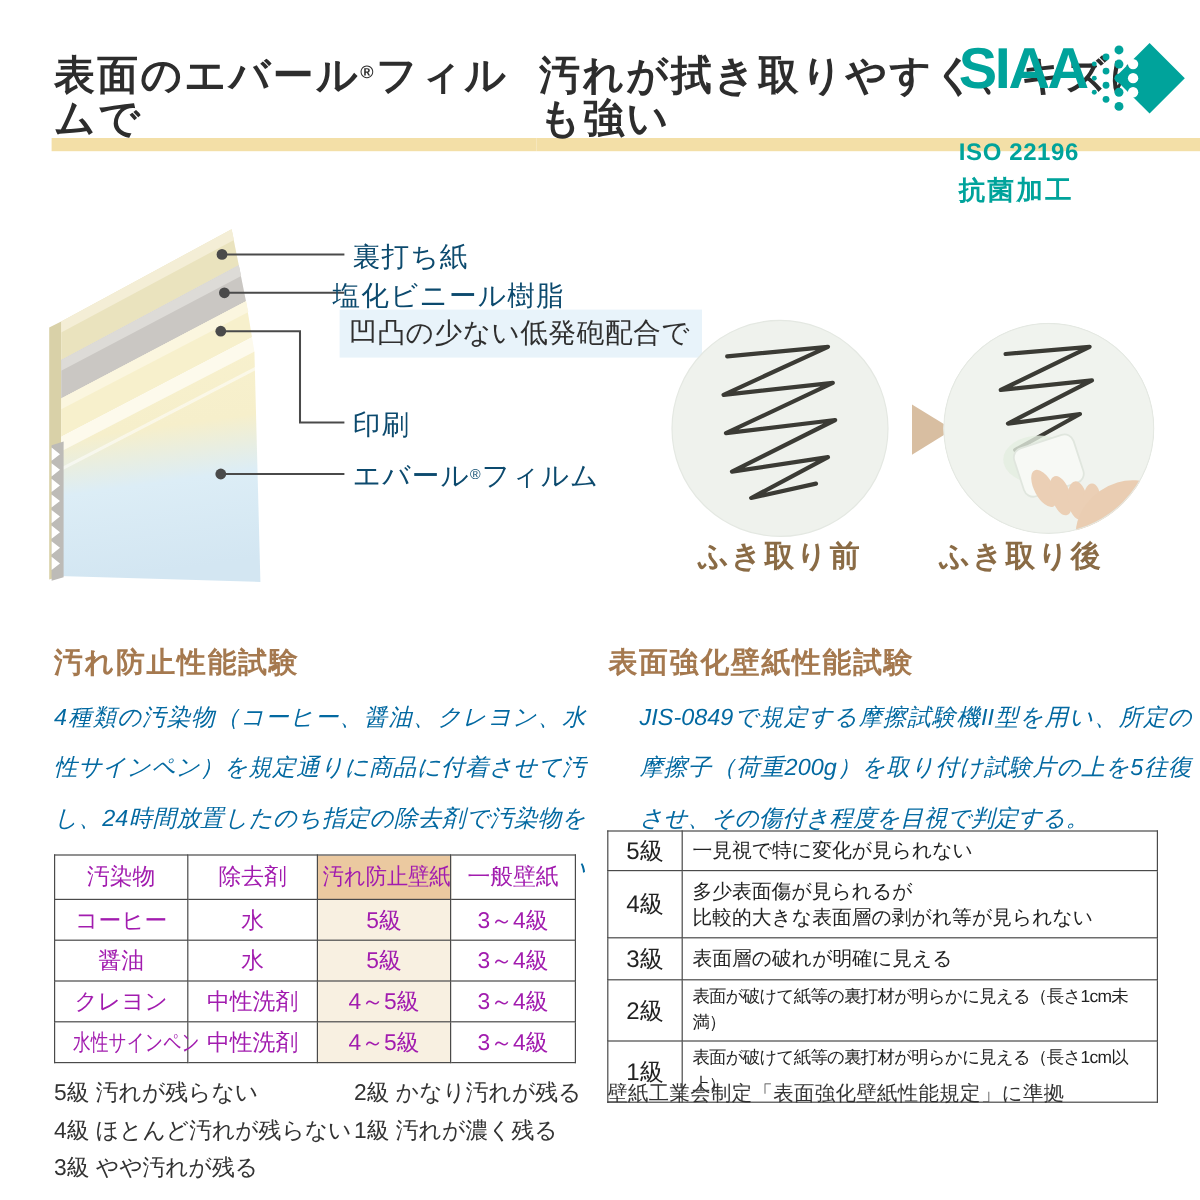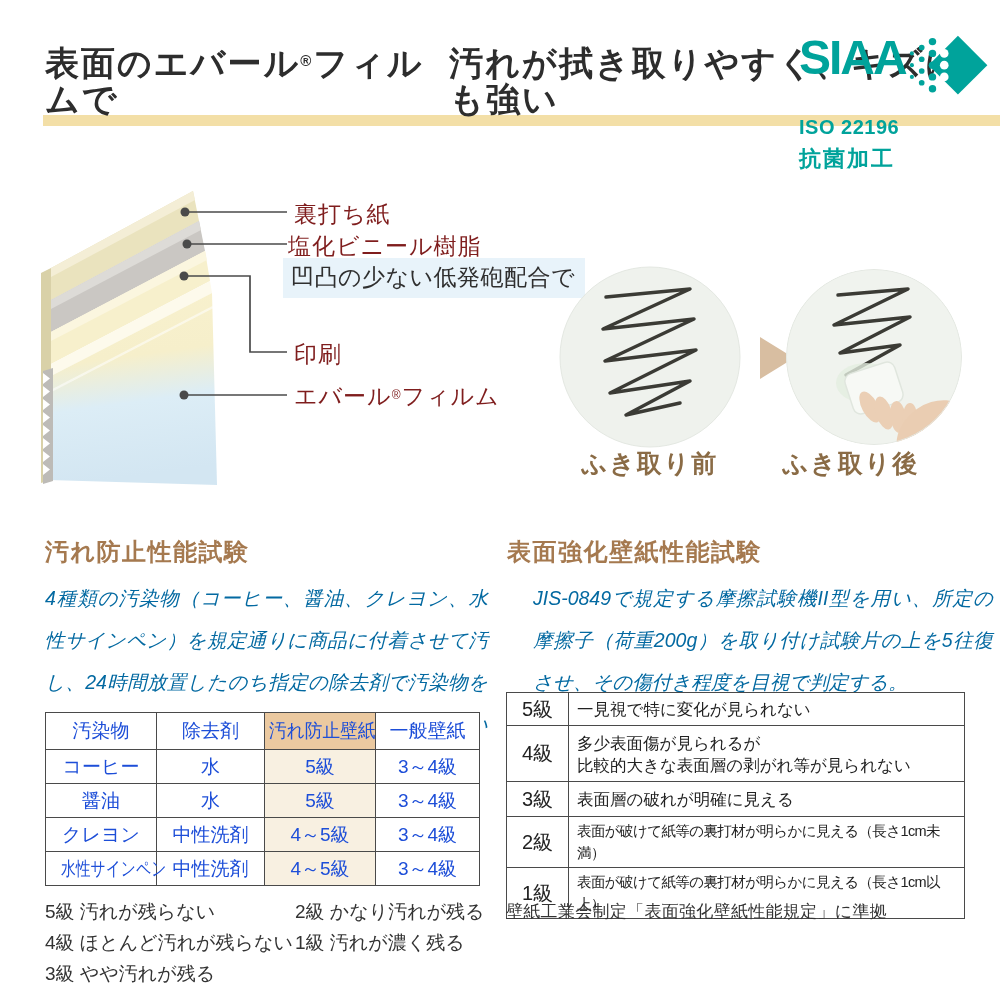--- a/index.html
+++ b/index.html
@@ -16,36 +16,36 @@
 
   
   .siaa{position:absolute;left:799px;top:36px;color:#00A39B;width:190px;}
   .siaa-row{display:flex;align-items:flex-start;}
   .siaa-brand{font-size:48px;font-weight:800;line-height:0.92;letter-spacing:-2px;}
   .siaa-diamond{margin-left:1px;margin-top:-4px;}
   .siaa-iso{font-size:20px;font-weight:bold;margin-top:4px;letter-spacing:0.5px;}
   .siaa-label{font-size:22px;font-weight:bold;margin-top:5px;letter-spacing:2px;}
 
   
-  .llabel{position:absolute;font-size:23px;color:#7f1d1d;letter-spacing:1px;white-space:nowrap;}
+  .llabel{position:absolute;font-size:23px;color:#0c4a6e;letter-spacing:1px;white-space:nowrap;}
   .reg2{font-size:12px;vertical-align:5px;}
   .note-box{position:absolute;left:283px;top:258px;background:#E8F3FA;padding:4px 10px 6px 8px;
             font-size:23px;line-height:30px;color:#2f2f2f;letter-spacing:0.5px;white-space:nowrap;}
 
   
   .wipe-label{position:absolute;top:447px;width:184px;text-align:center;font-size:25px;font-weight:bold;
               color:#8A6B45;letter-spacing:2px;}
 
   
   .sec-heading{position:absolute;font-size:24px;font-weight:bold;color:#A5794F;letter-spacing:1.5px;white-space:nowrap;}
   .body-text{position:absolute;font-size:19.5px;line-height:42px;color:#0369a1;text-align:justify;font-style:italic;}
 
   
   .stain-table{position:absolute;left:45px;top:712px;border-collapse:collapse;table-layout:fixed;width:434px;background:#fff;}
-  .stain-table td{border:1.6px solid #4a4a4a;text-align:center;font-size:19px;color:#1d4ed8;padding:0;height:33px;white-space:nowrap;overflow:visible;}
+  .stain-table td{border:1.6px solid #4a4a4a;text-align:center;font-size:19px;color:#a21caf;padding:0;height:33px;white-space:nowrap;overflow:visible;}
   .stain-table tr.head td{height:36px;}
   .hl-h{background:#EBC9A0;}
   .hl-c{background:#F8F0E1;}
   .sqz93{display:inline-block;transform:scaleX(.93);transform-origin:center;white-space:nowrap;}
   .sqz80{display:inline-block;transform:scaleX(.78);transform-origin:center;white-space:nowrap;}
 
   
   .legend{position:absolute;font-size:19px;line-height:31px;color:#333;white-space:nowrap;}
 
   
@@ -128,21 +128,21 @@
     </g>
     <g fill="#4a4a4a">
       <circle cx="185" cy="212" r="4.5"></circle>
       <circle cx="187" cy="244" r="4.5"></circle>
       <circle cx="184" cy="276" r="4.5"></circle>
       <circle cx="184" cy="395" r="4.5"></circle>
     </g>
   </svg>
 
   <div class="llabel" style="left:294px;top:199px;">裏打ち紙</div>
-  <div class="llabel" style="left:288px;top:231px;text-align:center;">塩化ビニール樹脂</div>
+  <div class="llabel" style="left:277px;top:231px;text-align:center;">塩化ビニール樹脂</div>
   <div class="note-box">
     <div>凹凸の少ない低発砲配合で</div>
   </div>
   <div class="llabel" style="left:294px;top:339px;">印刷</div>
   <div class="llabel" style="left:294px;top:381px;"><span>エバール</span><span class="reg2">®</span><span>フィルム</span></div>
 
   <svg class="abs" style="left:548px;top:255px;" width="430" height="230" viewBox="0 0 430 230">
     <defs>
       <clipPath id="clipC2">
           <circle cx="326" cy="102" r="88"></circle>

